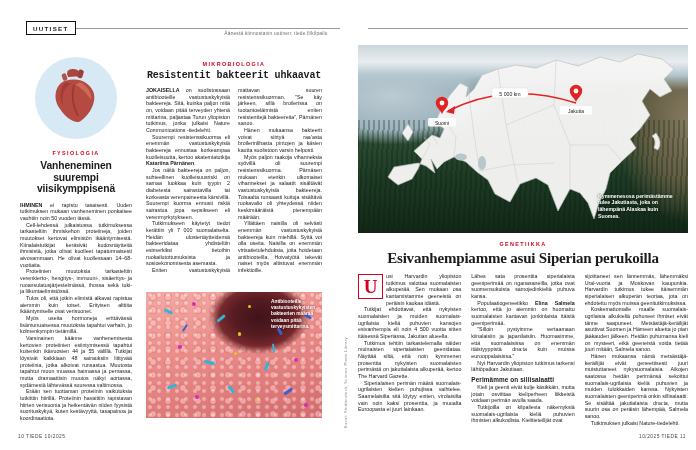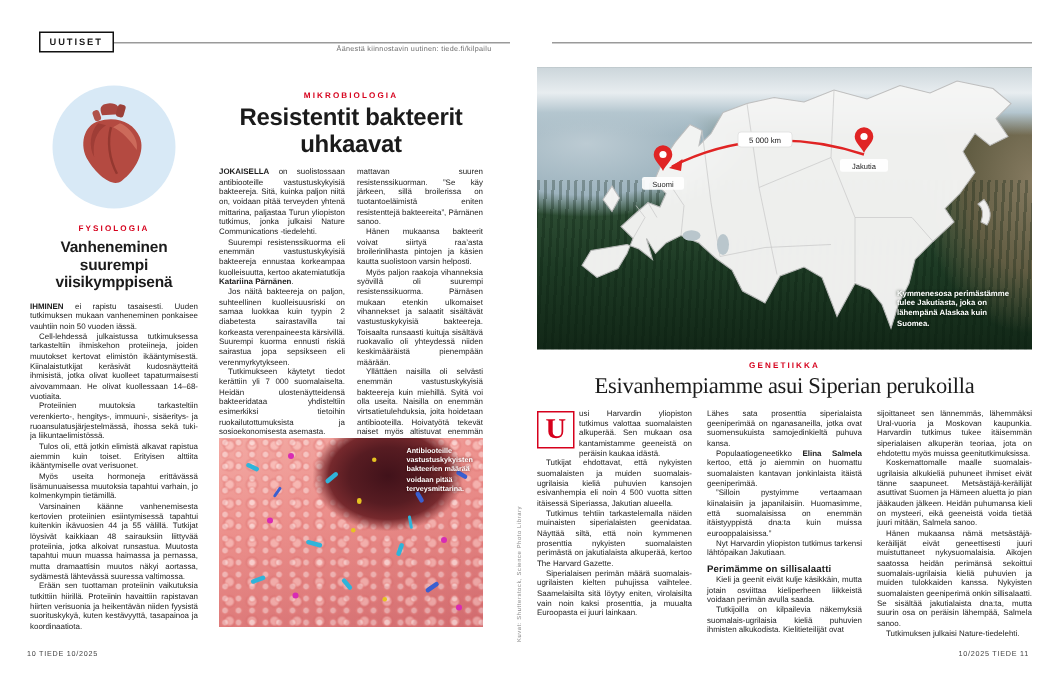--- a/index.html
+++ b/index.html
@@ -24,21 +24,21 @@
 
   
   .phys{position:absolute;left:20px;top:57px;width:112px;}
   .heart-wrap{width:82px;height:82px;border-radius:50%;background:#d8e9f6;margin:0 auto 11px auto;
     display:flex;align-items:center;justify-content:center;}
   .phys h2{font-size:10.3px;line-height:1.12;text-align:center;margin:4px 2px 7px;font-weight:800;letter-spacing:-.1px;}
   .phys .body{height:222px;overflow:hidden;}
 
   
   .micro{position:absolute;left:146px;top:61px;width:176px;}
-  .micro h1{font-family:Liberation Sans, sans-serif;font-size:16px;text-align:center;margin:3px 0 6px;
+  .micro h1{font-family:Liberation Mono, monospace;font-size:10px;text-align:center;margin:3px 0 6px;
     font-weight:bold;letter-spacing:-.2px;}
   .cols2{display:flex;gap:8px;height:188px;overflow:hidden;margin-top:2px;}
   .cols2 .c{flex:1;}
 
   .gutfig{position:absolute;left:146px;top:292px;width:176px;height:126px;overflow:hidden;
     background-image:
       radial-gradient(ellipse 68px 50px at 64% 20%, #41121a 0%, #571c22 38%, #76292d 58%, rgba(118,41,45,0) 74%),
       radial-gradient(circle at 4px 3px, rgba(255,255,255,.38) 0 1.4px, rgba(234,130,126,.35) 2.4px, rgba(0,0,0,0) 3.4px),
       radial-gradient(circle at 7px 5px, rgba(255,214,210,.5) 0 2.2px, rgba(215,100,100,.30) 3.6px, rgba(0,0,0,0) 5px),
       linear-gradient(165deg,#f3aba5 0%,#ec908c 38%,#e07e7d 68%,#d06a6e 100%);
@@ -56,21 +56,21 @@
       linear-gradient(180deg,#6b7f85 0%,#4c6452 26%,#315137 45%,#1e3b25 70%,#122717 100%);}
   .photo .trees{position:absolute;inset:40% 0 0 0;
     background:repeating-linear-gradient(93deg, rgba(8,28,14,.28) 0 2px, rgba(0,0,0,0) 2px 5px);}
   .mapsvg{position:absolute;inset:0;width:100%;height:100%;}
   .photo .cap{position:absolute;right:8px;bottom:13px;width:82px;color:#fff;font-weight:bold;font-size:5.2px;
     line-height:1.32;text-shadow:0 0 2px rgba(0,20,0,.9);}
 
   
   .gen{position:absolute;left:358px;top:241px;width:330px;}
   .gen h1{font-family:"Liberation Serif",serif;font-size:15px;text-align:center;margin:3px 0 6px;
-    font-weight:normal;letter-spacing:-.2px;}
+    font-weight:bold;letter-spacing:-.2px;}
   .cols3{display:flex;gap:10px;height:160px;overflow:hidden;margin-top:3px;}
   .cols3 .c{flex:1;}
   .dropcap{float:left;width:25px;height:25px;border:1.7px solid var(--red);color:var(--red);
     font-family:"Liberation Serif",serif;font-size:19px;font-weight:bold;text-align:center;line-height:23px;
     margin:1px 3px 1px 0;background:#fff;}
 
   
   .foot{position:absolute;bottom:11px;font-size:4.8px;color:#444;letter-spacing:.5px;}
   .foot-left{left:18px;}
   .foot-right{right:10px;text-align:right;}

